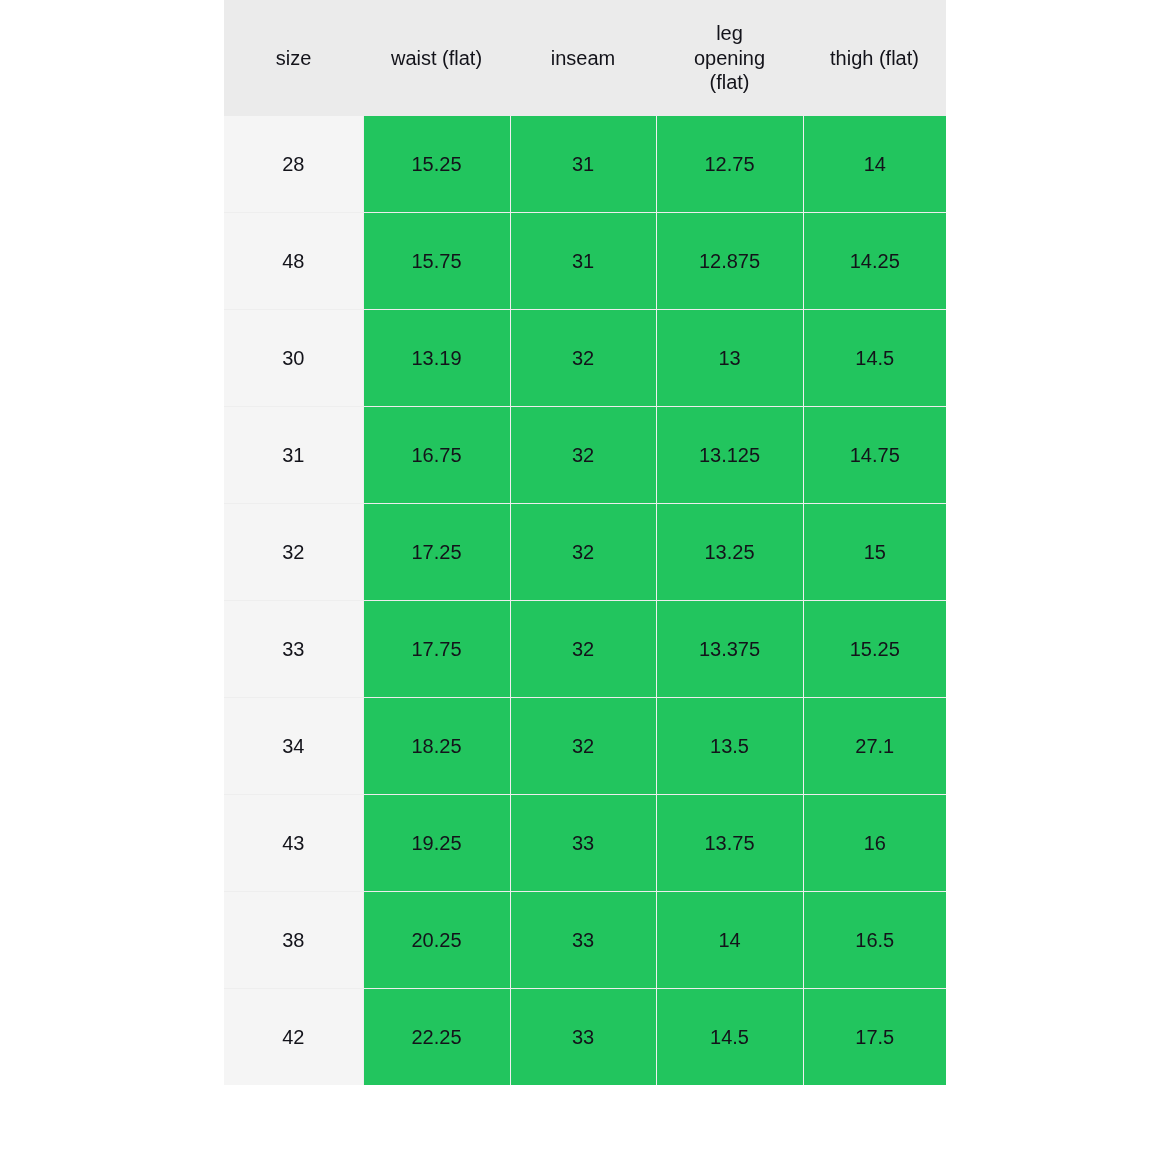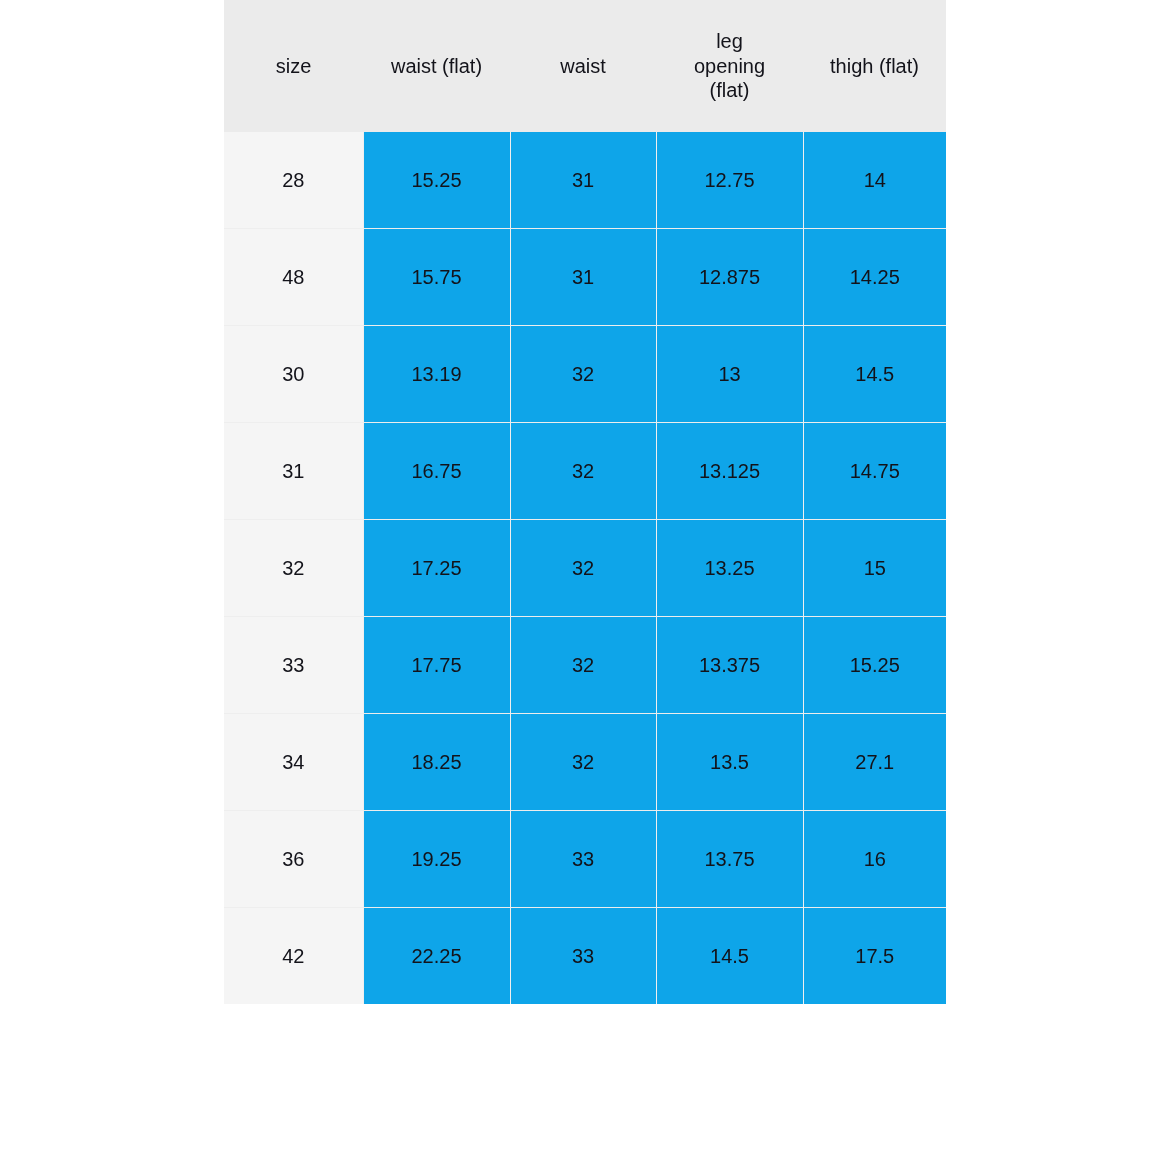--- a/index.html
+++ b/index.html
@@ -43,21 +43,21 @@
   table.size-table col.c-inseam  { width: 146px; }
   table.size-table col.c-legop   { width: 147px; }
   table.size-table col.c-thigh   { width: 143px; }
 
   
   thead tr.header-row {
     background: #ebebeb;
   }
   thead th {
     height: 116px;
-    padding: 8px 6px;
+    padding: 0 6px;
     margin: 0;
     font-weight: normal;
     font-size: 20px;
     color: #13131a;
     text-align: center;
     vertical-align: middle;
     line-height: 1.22;
     border: none;
     white-space: pre-line;
   }
@@ -66,21 +66,21 @@
   tbody tr {
     height: 96px;
   }
   tbody td {
     height: 96px;
     padding: 0 4px;
     text-align: center;
     vertical-align: middle;
     font-size: 20px;
     color: #13131a;
-    background: #0ea5e9;
+    background: #22c55e;
     border-top: 1px solid #ededed;
     border-right: 1px solid #efefef;
     border-left: none;
     border-bottom: none;
   }
   tbody td.size-cell {
     background: #f5f5f5;
     border-right: 1px solid #efefef;
     border-top: 1px solid #eeeeee;
   }
@@ -104,21 +104,21 @@
         <col class="c-size">
         <col class="c-waist">
         <col class="c-inseam">
         <col class="c-legop">
         <col class="c-thigh">
       </colgroup>
       <thead>
         <tr class="header-row">
           <th>size</th>
           <th>waist (flat)</th>
-          <th>waist</th>
+          <th>inseam</th>
           <th>leg
 opening
 (flat)</th>
           <th>thigh (flat)</th>
         </tr>
       </thead>
       <tbody>
         <tr>
           <td class="size-cell">28</td>
           <td>15.25</td>
@@ -162,25 +162,32 @@
           <td class="last-col">15.25</td>
         </tr>
         <tr>
           <td class="size-cell">34</td>
           <td>18.25</td>
           <td>32</td>
           <td>13.5</td>
           <td class="last-col">27.1</td>
         </tr>
         <tr>
-          <td class="size-cell">36</td>
+          <td class="size-cell">43</td>
           <td>19.25</td>
           <td>33</td>
           <td>13.75</td>
           <td class="last-col">16</td>
+        </tr>
+        <tr>
+          <td class="size-cell">38</td>
+          <td>20.25</td>
+          <td>33</td>
+          <td>14</td>
+          <td class="last-col">16.5</td>
         </tr>
         <tr>
           <td class="size-cell">42</td>
           <td>22.25</td>
           <td>33</td>
           <td>14.5</td>
           <td class="last-col">17.5</td>
         </tr>
       </tbody>
     </table>

